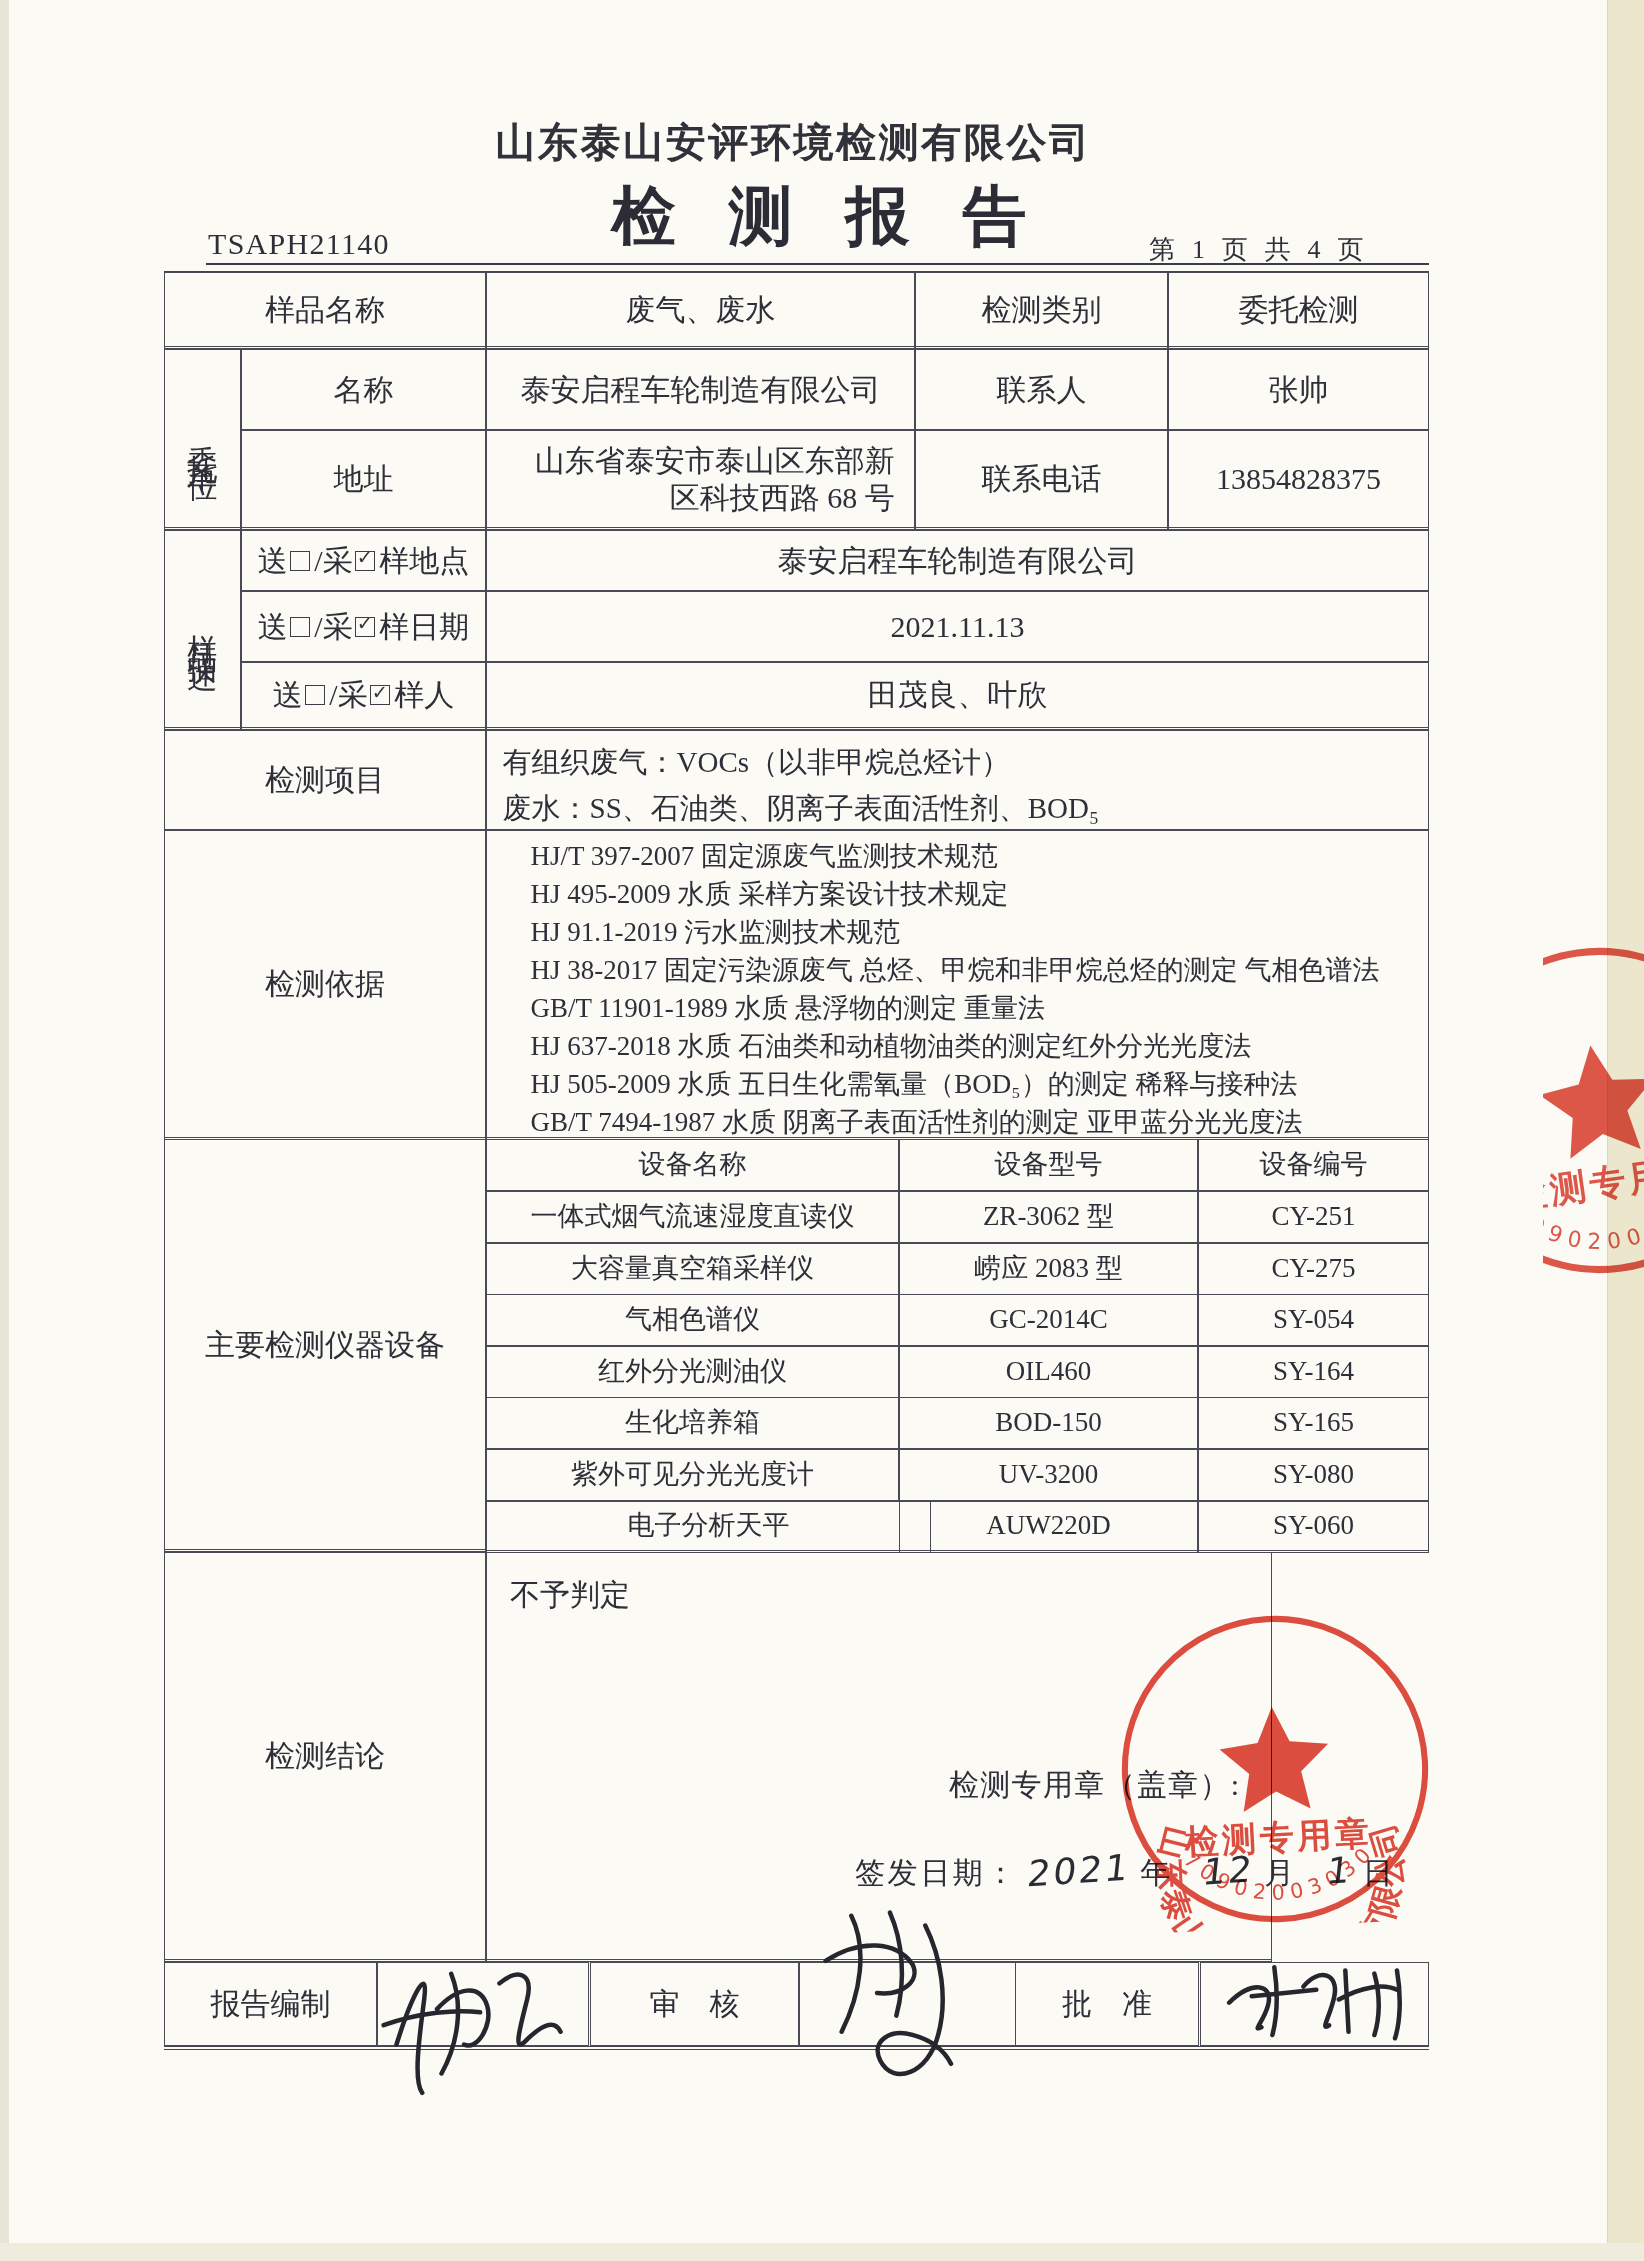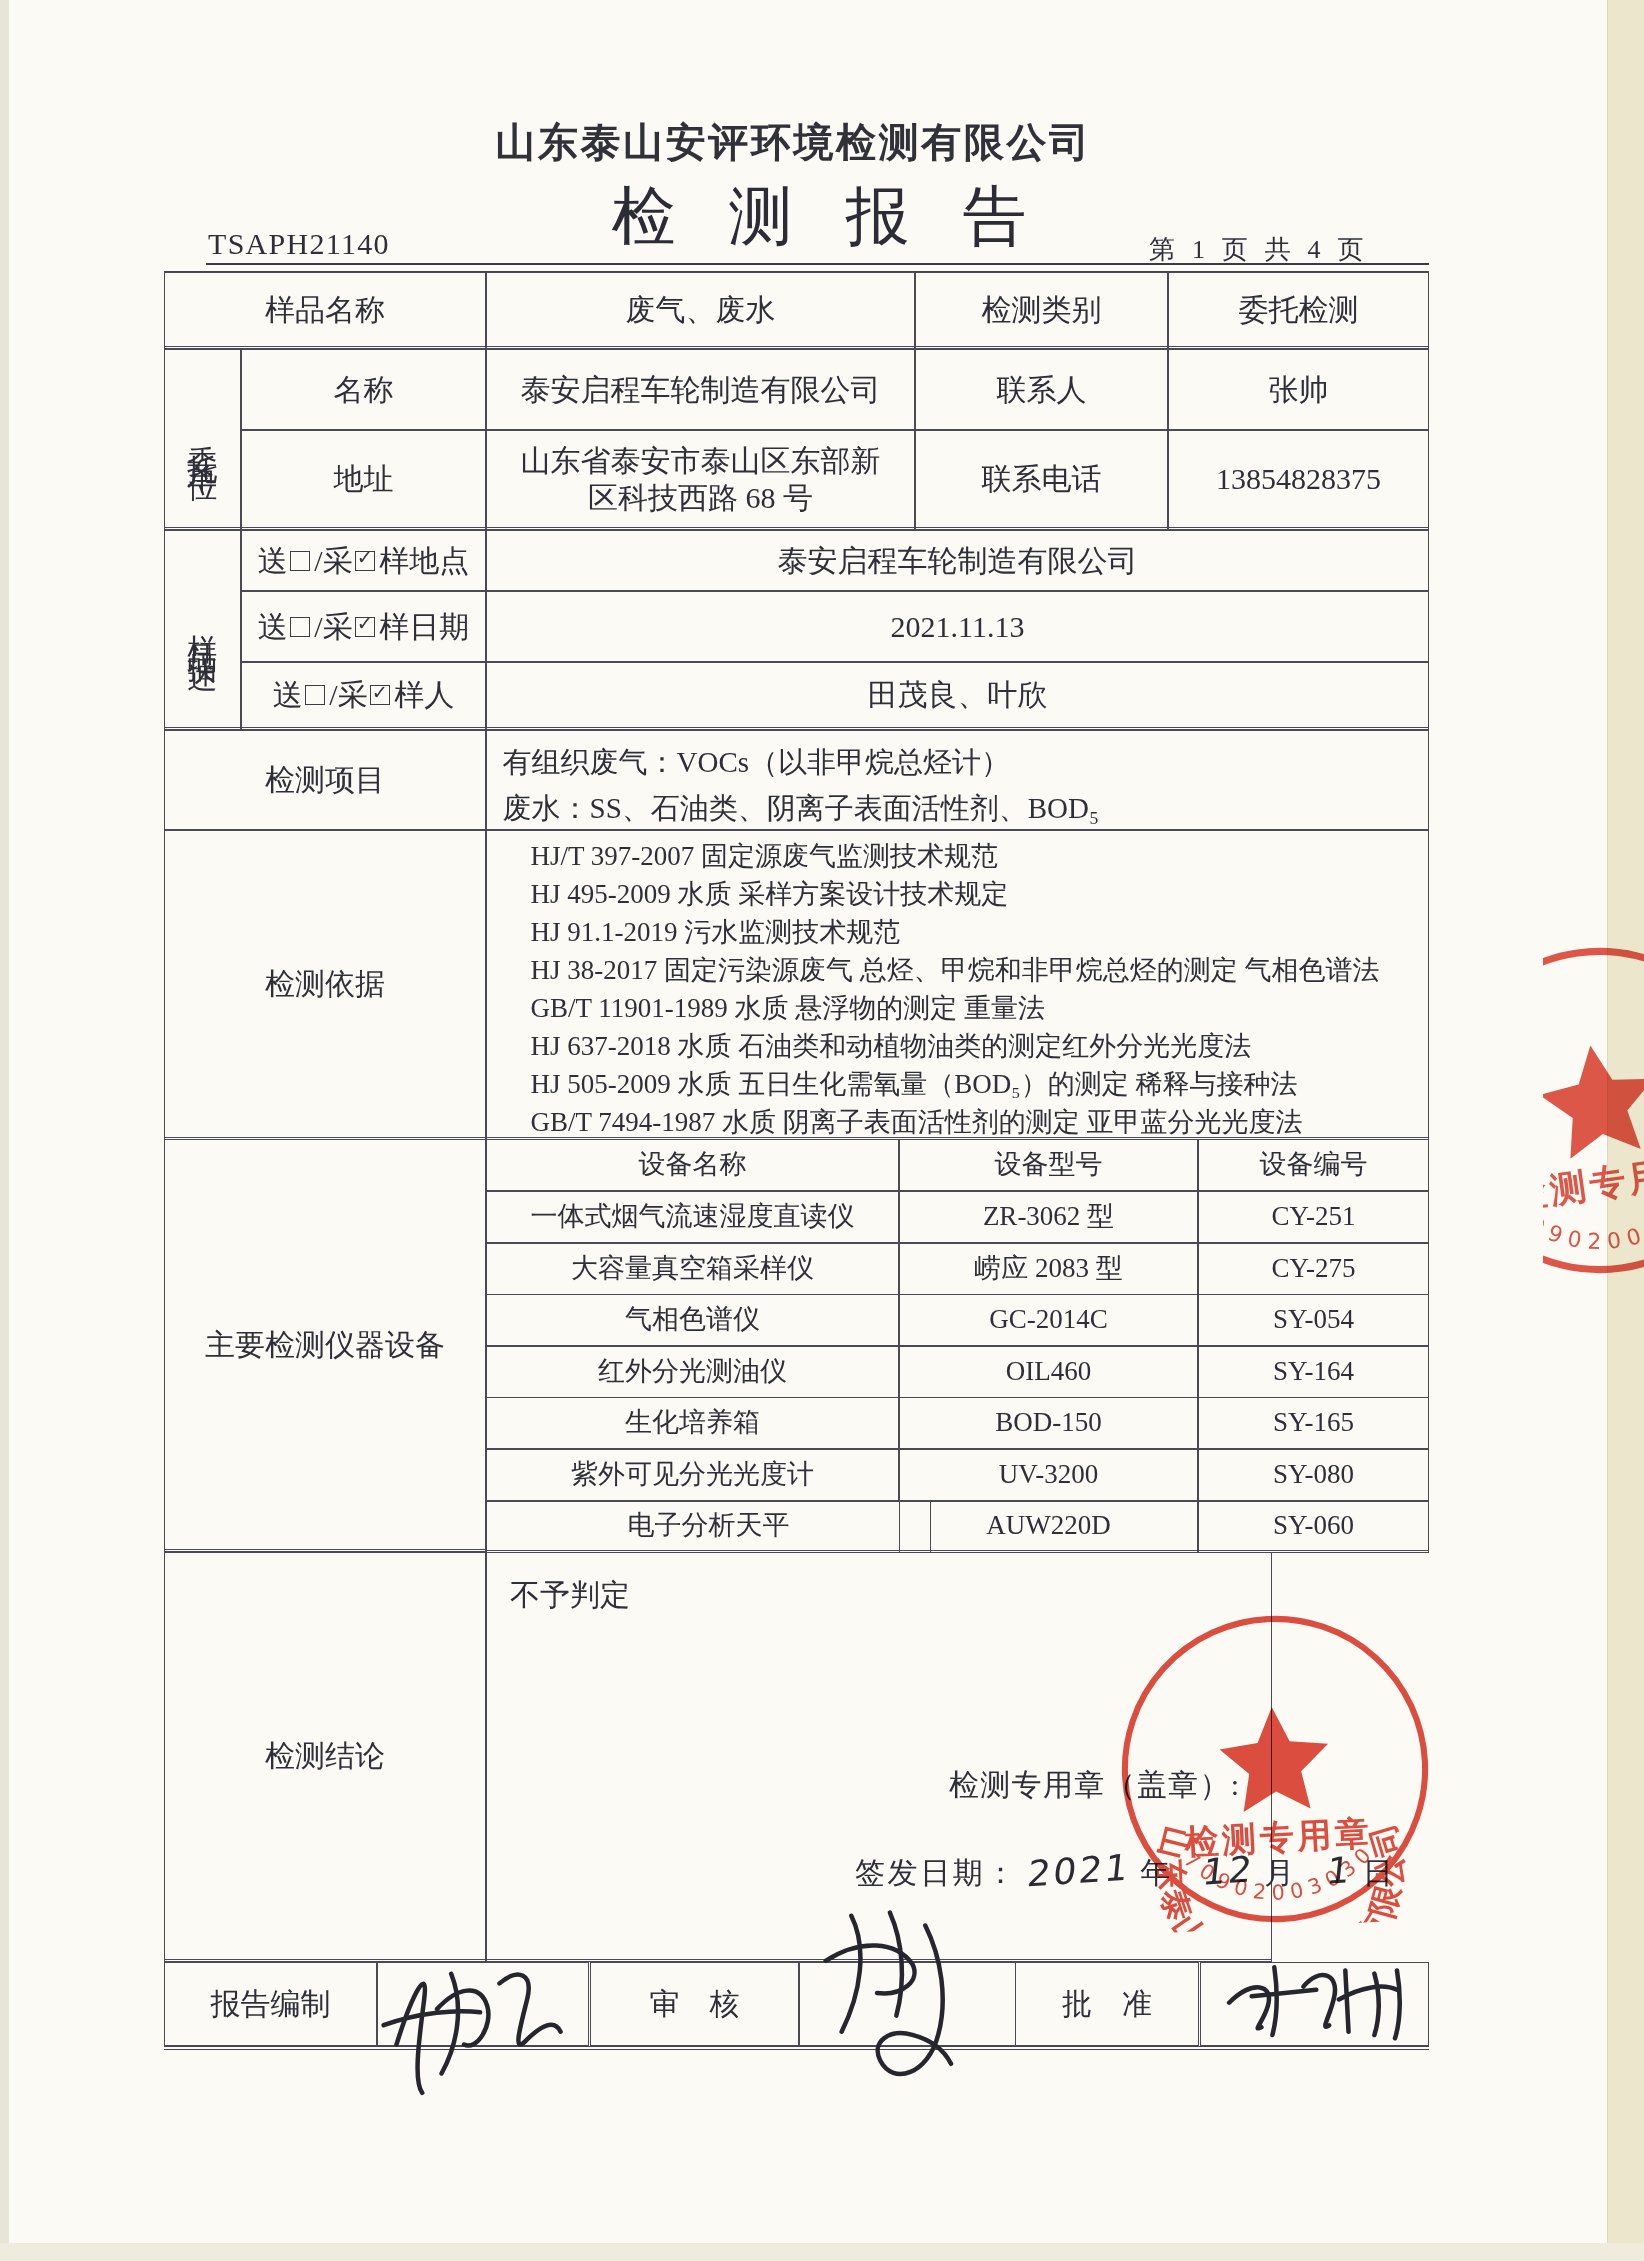--- a/index.html
+++ b/index.html
@@ -9,32 +9,32 @@
     font-family:"Liberation Serif","DejaVu Serif",serif;
     color:#2e2f38;
   }
   .edge-left{position:absolute;left:0;top:0;width:9px;height:2261px;background:#e7e6d6;}
   .edge-right{position:absolute;left:1607px;top:0;width:37px;height:2261px;background:#ece7cc;border-left:1.3px solid #ddd8bd;}
   .edge-bottom{position:absolute;left:0;top:2243px;width:1645px;height:18px;background:#efecdd;}
 
   .company-title{position:absolute;left:0;top:115px;width:1587px;text-align:center;
     font-size:40px;letter-spacing:2.6px;font-weight:600;color:#303139;}
   .report-title{position:absolute;left:0;top:173px;width:1638px;text-align:center;
-    font-size:64px;font-weight:normal;letter-spacing:53px;text-indent:53px;color:#2b2c35;}
+    font-size:64px;font-weight:bold;letter-spacing:53px;text-indent:53px;color:#2b2c35;}
   .report-no{position:absolute;left:208px;top:227px;font-size:30px;letter-spacing:1.3px;}
   .page-info{position:absolute;left:1149px;top:232px;font-size:26px;letter-spacing:5.2px;}
   .head-rule{position:absolute;left:206px;top:263px;width:1223px;height:1.9px;background:#3c3c46;}
 
   
   .tbl{position:absolute;left:164px;top:271px;width:1265px;height:1774px;
        border-top:1.9px solid #45454f;border-bottom:4.5px double #45454f;}
   .c{position:absolute;box-sizing:border-box;border:1.3px solid #4a4a54;
      display:flex;align-items:center;justify-content:center;text-align:center;
      font-size:30px;line-height:1.25;}
-  .c.thick{border-bottom-width:3.9px;border-bottom-style:double;}
+  .c.thick{border-bottom-width:3.9px;border-bottom-style:double;text-align:right;}
   .c.left{justify-content:flex-start;text-align:left;}
   .vert{writing-mode:vertical-lr;text-orientation:upright;letter-spacing:9px;}
   .box{display:inline-block;width:18px;height:18px;border:1.9px solid #3d3d47;margin:0 3.9px 0 2.6px;
        vertical-align:-1.3px;position:relative;}
   .box.checked::after{content:"✓";font-family:"DejaVu Sans",sans-serif;font-size:19.3px;
        position:absolute;left:0.6px;top:-5.2px;color:#33343d;}
   .two-line{display:block;padding:6.4px 19.3px;}
   .basis-lines{display:block;width:100%;padding:9px 0 0 15.5px;box-sizing:border-box;}
   .basis-lines div{height:38px;line-height:38px;font-size:27px;white-space:nowrap;margin-left:28px;}
   .items-lines{display:block;width:100%;padding:10.3px 0 0 15.5px;box-sizing:border-box;font-family:Liberation Serif, serif;}

